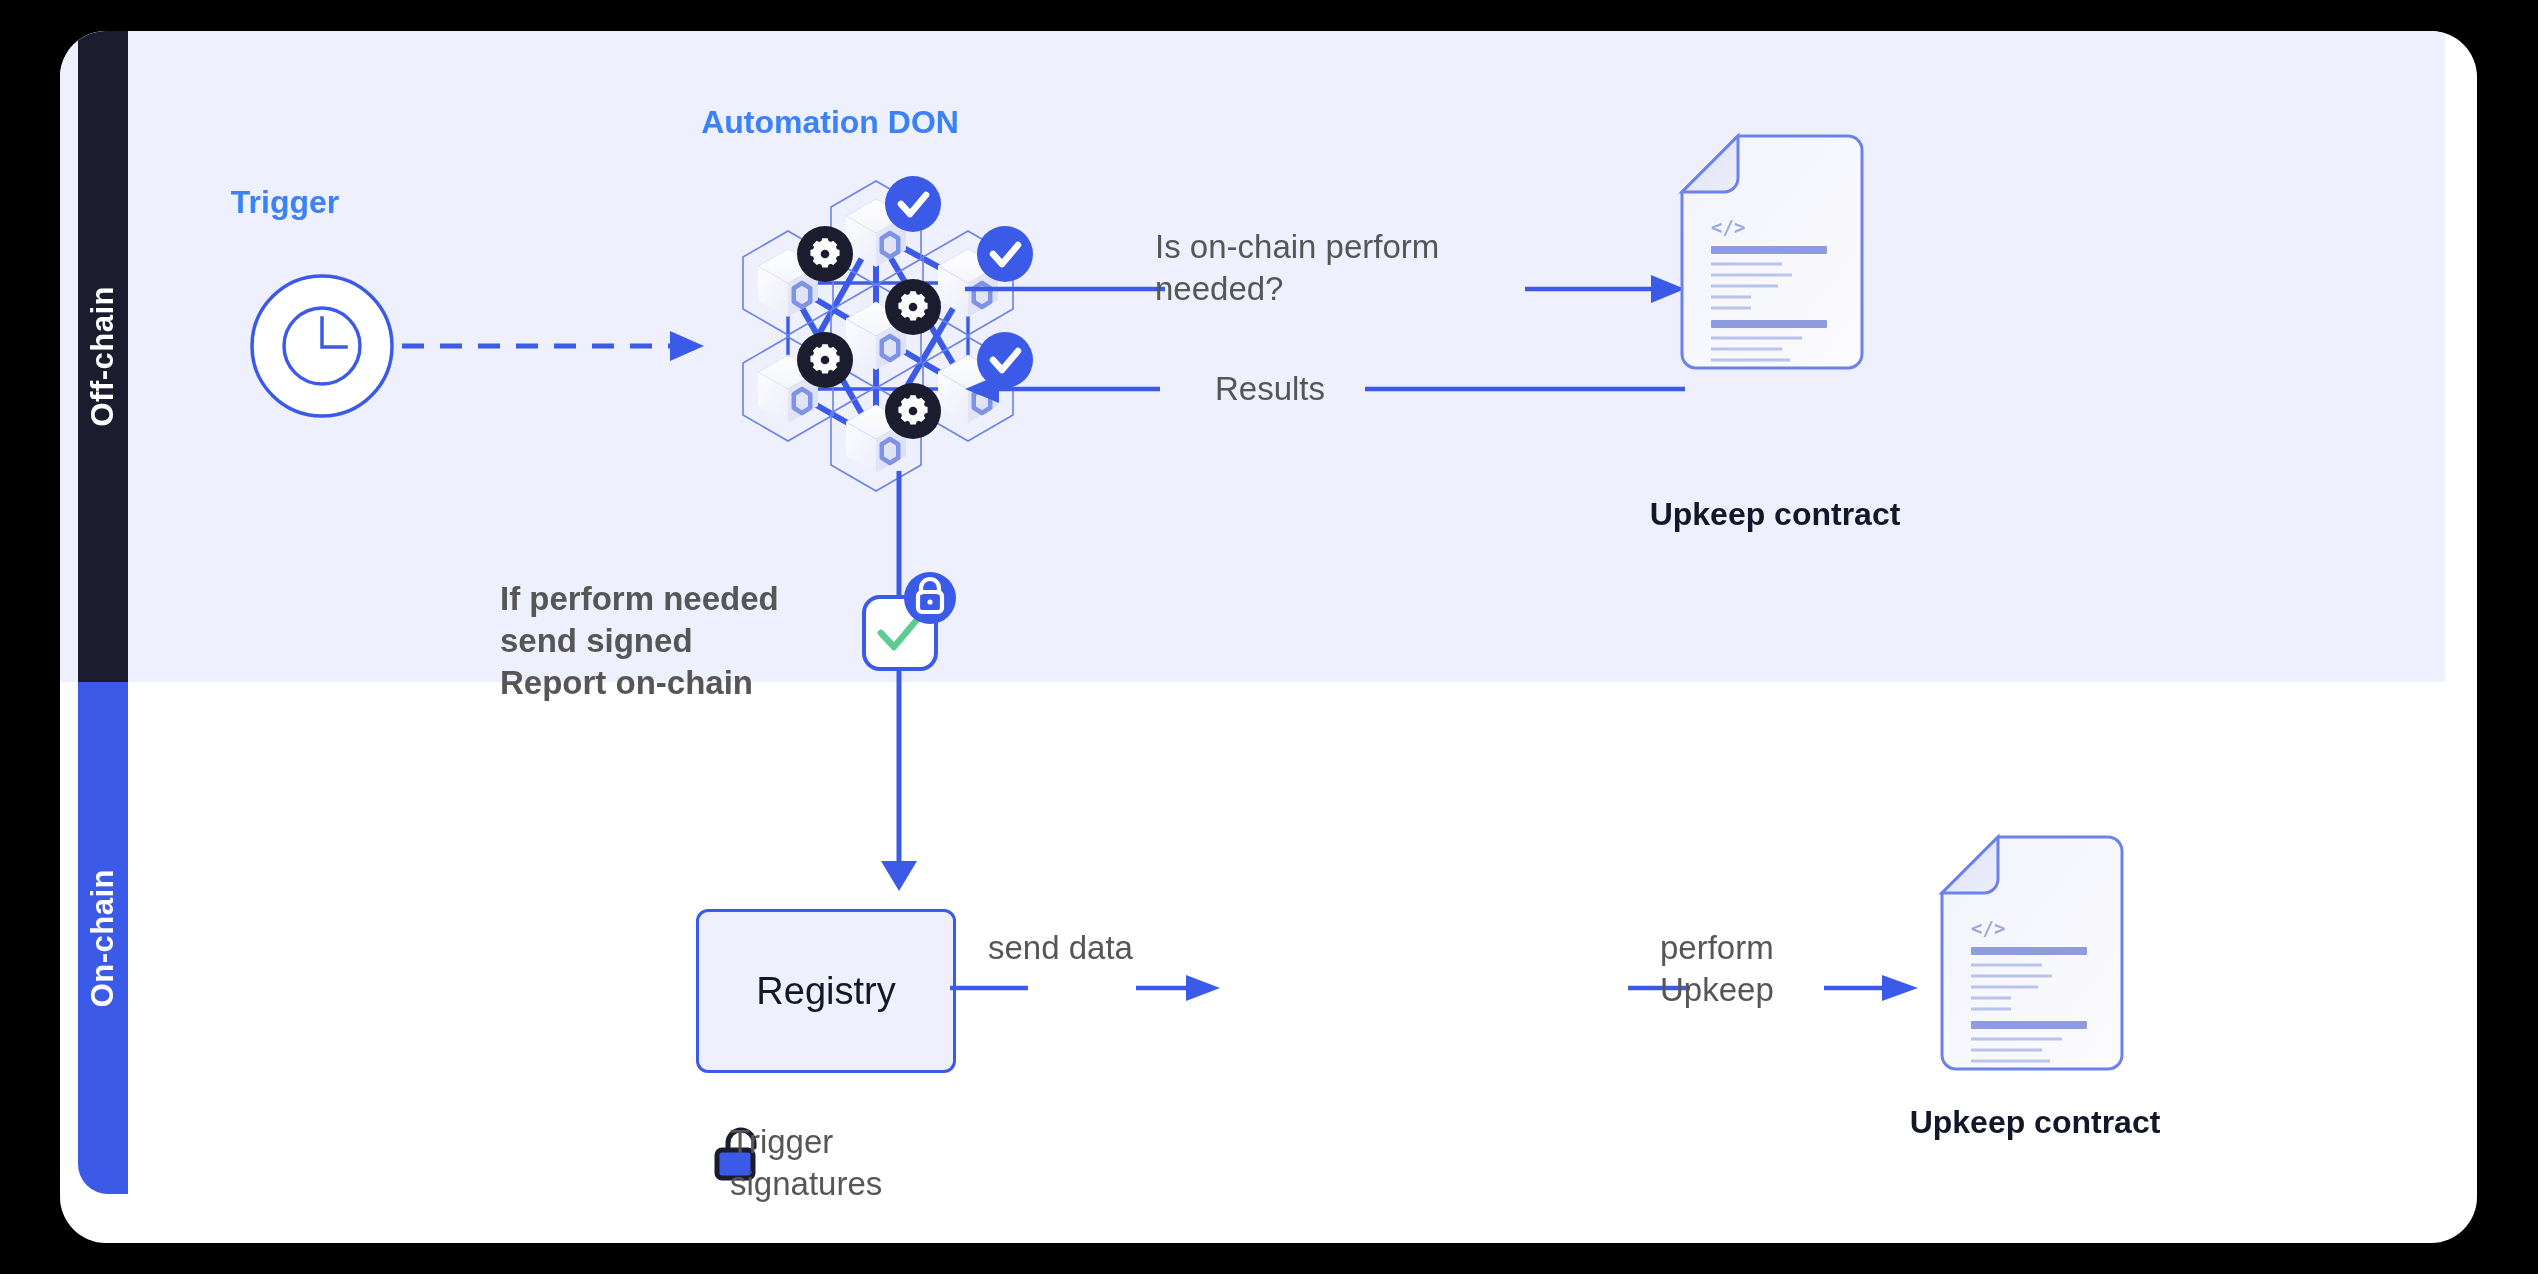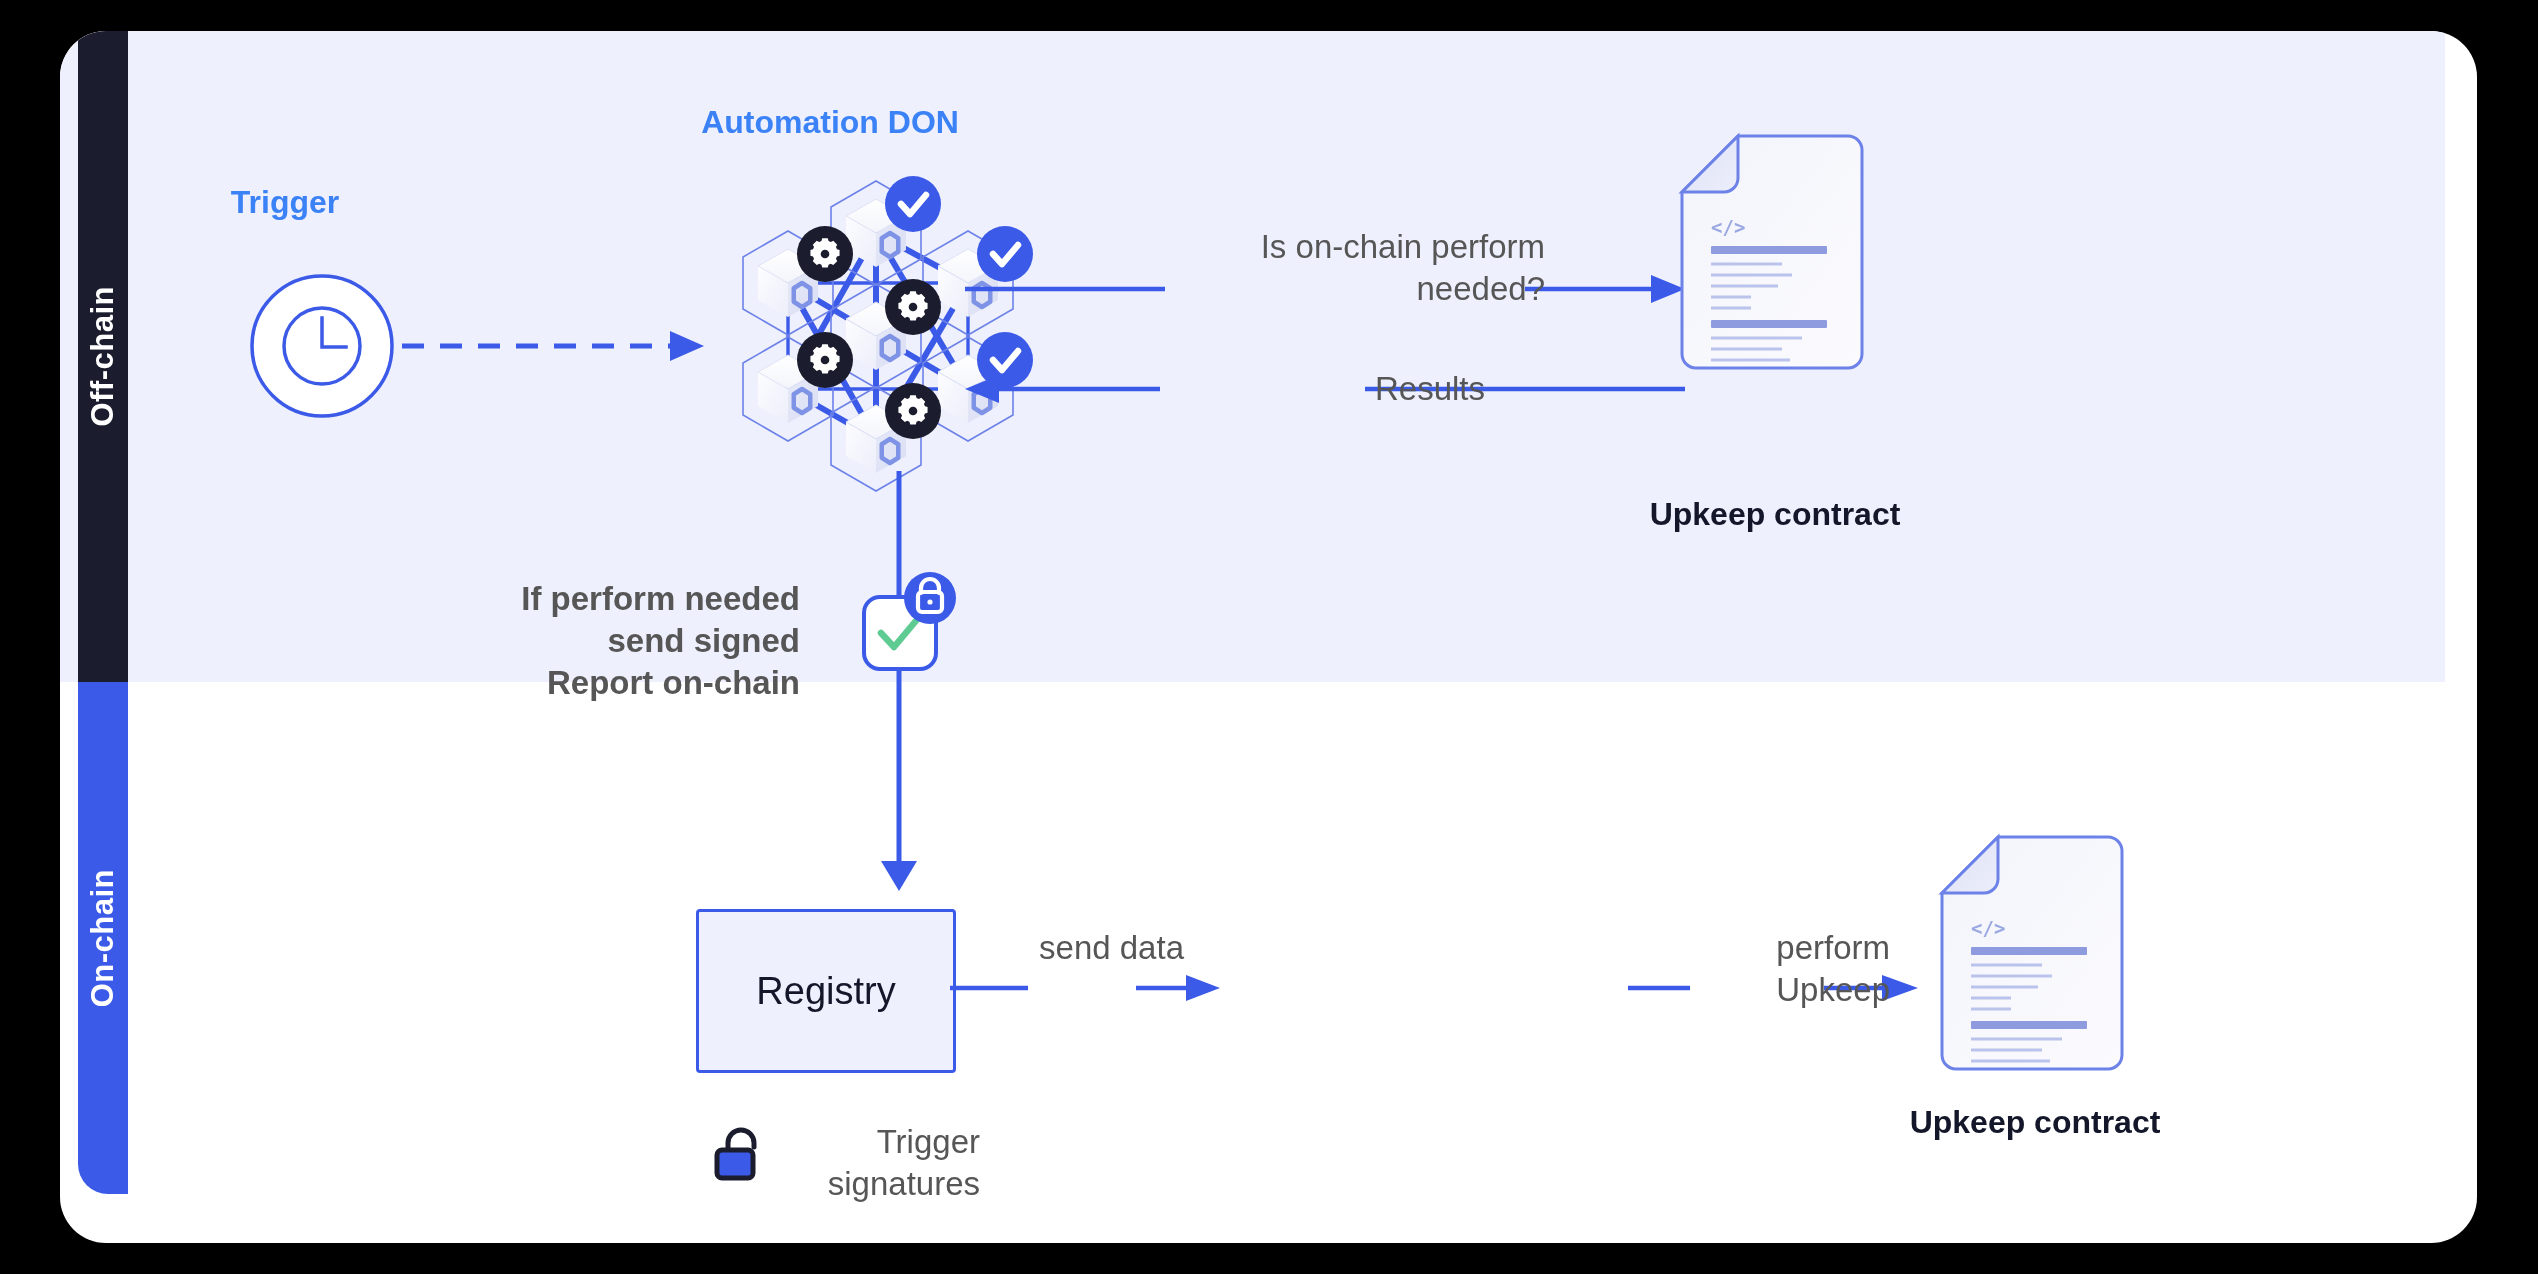--- a/index.html
+++ b/index.html
@@ -27,26 +27,26 @@
   .sidechip span{
     writing-mode:vertical-rl;transform:rotate(180deg);
     font-weight:bold;letter-spacing:.5px;color:#ffffff;font-size:31px;
     font-family:"Liberation Sans",sans-serif;
   }
   #chip-off{top:0;height:651px;background:#1b1d2e;border-bottom-left-radius:0;}
   #chip-on{top:651px;height:512px;background:#3b5ae8;border-bottom-left-radius:30px;}
 
   
   .abs{position:absolute;}
-  .lbl{position:absolute;color:#565656;font-size:33px;line-height:42px;text-align:right;font-family:"Liberation Sans",sans-serif;}
+  .lbl{position:absolute;color:#565656;font-size:33px;line-height:42px;text-align:left;font-family:"Liberation Sans",sans-serif;}
   .hdr{position:absolute;color:#3b82f6;font-size:32px;font-weight:bold;text-align:center;font-family:"Liberation Sans",sans-serif;}
 
   
   .procbox{
-    position:absolute;background:#eef0fd;border:3px solid #3b5ae8;border-radius:4px;
+    position:absolute;background:#eef0fd;border:3px solid #3b5ae8;border-radius:12px;
     display:flex;align-items:center;justify-content:center;
     color:#131729;font-size:38px;font-family:"Liberation Sans",sans-serif;
   }
 
   svg{display:block;overflow:visible;}
 </style>
 </head>
 <body>
 
 <div id="stage">

